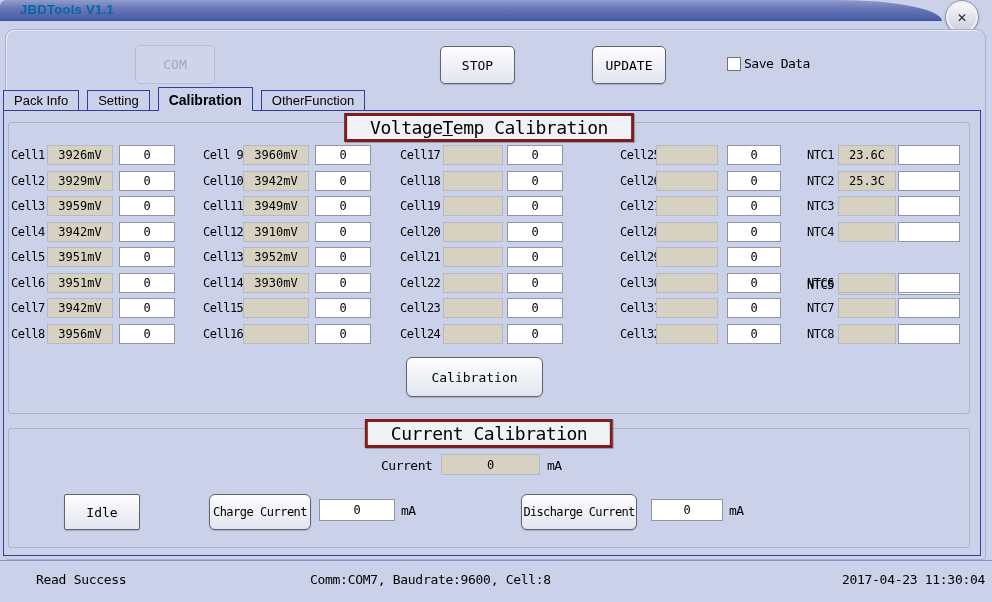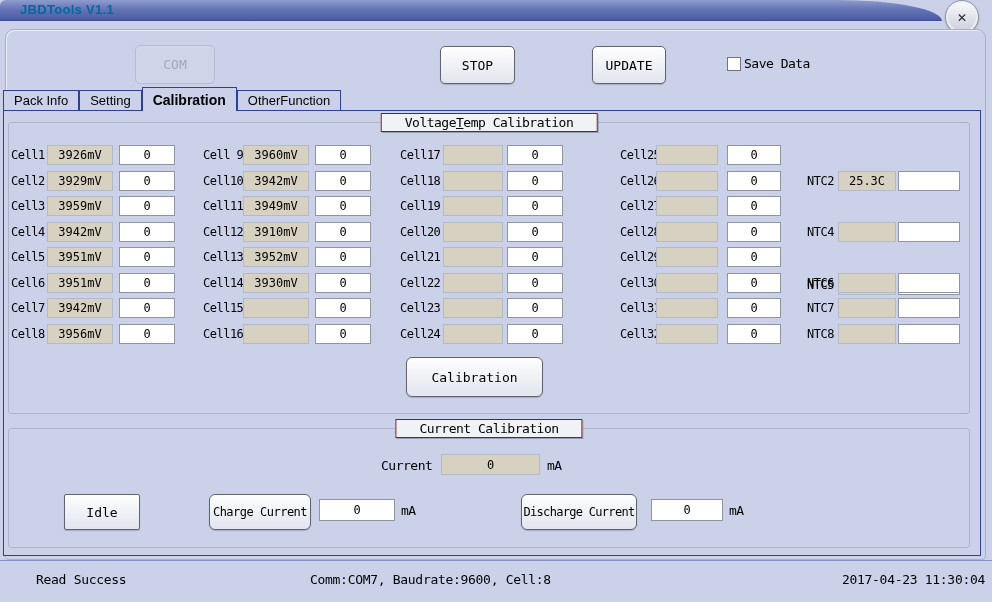--- a/index.html
+++ b/index.html
@@ -34,34 +34,34 @@
     box-shadow:0 1px 1px rgba(0,0,0,.18), inset 0 1px 0 #fff;}
   .btn.disabled{background:#cfd4e9;border-color:#b6bcd8;color:#a0a7c2;box-shadow:none;cursor:default;}
   .btn-com{left:135px;top:45px;width:78px;height:37px;}
   .btn-stop{left:440px;top:46px;width:73px;height:36px;}
   .btn-update{left:592px;top:46px;width:72px;height:36px;}
 
   .savedata{position:absolute;left:727px;top:56px;display:flex;align-items:center;gap:3px;font-size:13px;letter-spacing:-.5px;cursor:pointer;}
   .checkbox{width:12px;height:12px;background:#fff;border:1px solid #6e7486;display:inline-block;}
 
   
-  .tabs{position:absolute;left:3px;top:87px;display:flex;align-items:flex-end;gap:0;z-index:3;font-family:var(--sans);}
+  .tabs{position:absolute;left:3px;top:87px;display:flex;align-items:flex-end;gap:8px;z-index:3;font-family:var(--sans);}
   .tab{height:20px;padding:0 10px;display:flex;align-items:center;background:var(--bg);
     border:1px solid var(--navy);border-bottom:none;font-size:13px;cursor:pointer;box-sizing:border-box;}
   .tab.active{height:24px;font-weight:bold;font-size:14px;margin-bottom:-1px;z-index:4;}
 
   .tab-panel{position:absolute;left:3px;top:110px;width:978px;height:446px;border:1px solid var(--navy);box-sizing:border-box;background:var(--bg);}
 
   
   .groupbox{position:absolute;border:1px solid var(--group-border);border-radius:3px;}
   .group1{left:8px;top:122px;width:960px;height:290px;}
   .group2{left:8px;top:428px;width:960px;height:118px;}
   .group-chip{position:absolute;top:-10px;left:50%;transform:translateX(-50%);
-    background:#f1f2f6;border:1px solid #7f1d1d;box-shadow:1px 1px 0 rgba(110,118,140,.55);
-    padding:1px 23px;font-size:13px;letter-spacing:-.5px;white-space:nowrap;}
+    background:#f1f2f6;border:3px solid #7f1d1d;box-shadow:1px 1px 0 rgba(110,118,140,.55);
+    padding:1px 23px;font-size:18px;letter-spacing:-.5px;white-space:nowrap;}
   .group-chip u{text-decoration:underline;}
 
   
   .vcol{position:absolute;top:0;height:100%;}
   .vrow{position:absolute;height:20px;}
   .cl{position:absolute;left:0;top:3px;font-size:12px;letter-spacing:-.5px;white-space:pre;}
   .cd{position:absolute;top:0;height:18px;background:var(--beige);border:1px solid var(--beige-border);
     display:flex;align-items:center;justify-content:center;font-size:12px;}
   .ci{position:absolute;top:0;height:18px;background:#fff;border:1px solid var(--input-border);
     text-align:center;font-family:var(--mono);font-size:12px;padding:0;box-sizing:content-box;}
@@ -279,23 +279,33 @@
             <div class="cd" style="left: 36px; width: 60px;"></div>
             <input class="ci" value="0" style="left: 107px; width: 52px;">
           </div>
           <div class="vrow" style="top: 201px; left: 0px; width: 163px;">
             <span class="cl">Cell32</span>
             <div class="cd" style="left: 36px; width: 60px;"></div>
             <input class="ci" value="0" style="left: 107px; width: 52px;">
           </div>
         </div>
         <div class="vcol" style="left: 798px; width: 160px;">
+          <div class="vrow" style="top: 22px; left: 0px; width: 155px;">
+            <span class="cl">NTC1</span>
+            <div class="cd" style="left: 31px; width: 56px;">23.6C</div>
+            <input class="ci" value="" style="left: 91px; width: 60px;">
+          </div>
           <div class="vrow" style="top: 48px; left: 0px; width: 155px; padding-left: 43px;">
             <span class="cl">NTC2</span>
             <div class="cd" style="left: 31px; width: 56px;">25.3C</div>
+            <input class="ci" value="" style="left: 91px; width: 60px;">
+          </div>
+          <div class="vrow" style="top: 73px; left: 0px; width: 155px;">
+            <span class="cl">NTC3</span>
+            <div class="cd" style="left: 31px; width: 56px;"></div>
             <input class="ci" value="" style="left: 91px; width: 60px;">
           </div>
           <div class="vrow" style="top: 99px; left: 0px; width: 155px;">
             <span class="cl">NTC4</span>
             <div class="cd" style="left: 31px; width: 56px;"></div>
             <input class="ci" value="" style="left: 91px; width: 60px;">
           </div>
           <div class="vrow" style="top: 112px; left: 0px; width: 155px; margin-top: 40px;">
             <span class="cl">NTC5</span>
             <div class="cd" style="left: 31px; width: 56px;"></div>

